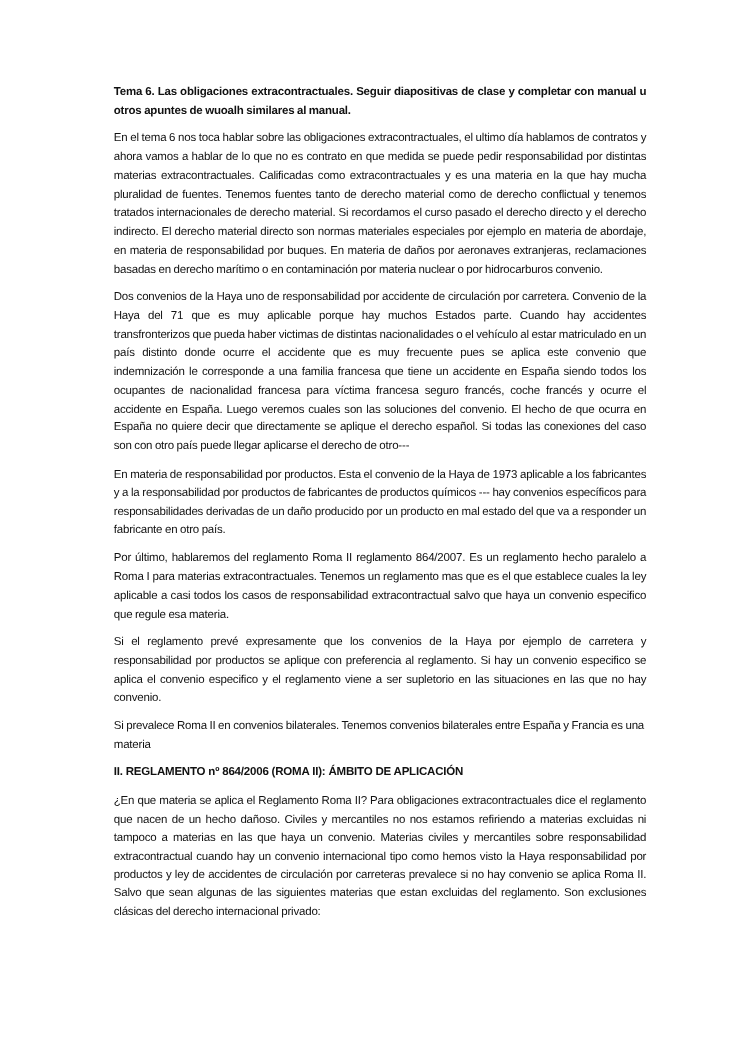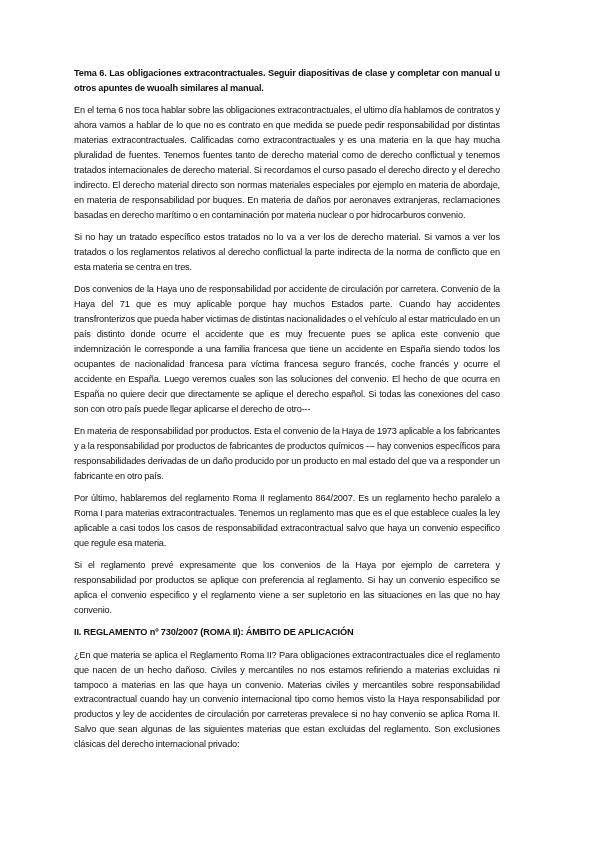--- a/index.html
+++ b/index.html
@@ -10,21 +10,21 @@
     body {
       width: 600px;
       height: 848px;
       position: relative;
       overflow: hidden;
       font-family: "Liberation Sans", "DejaVu Sans", sans-serif;
       color: #111111;
     }
     .page {
       position: absolute;
-      left: 74px;
+      left: 91px;
       top: 66px;
       width: 426px;
     }
     .para {
       margin: 0 0 7.5px 0;
       font-size: 9.2px;
       line-height: 14.9px;
       text-align: justify;
       letter-spacing: -0.15px;
       word-spacing: -0.3px;
@@ -42,20 +42,20 @@
       font-weight: bold;
       letter-spacing: -0.15px;
     }
   </style>
 </head>
 <body>
 
 <div class="page">
   <p class="para bold">Tema 6. Las obligaciones extracontractuales. Seguir diapositivas de clase y completar con manual u otros apuntes de wuoalh similares al manual.</p>
   <p class="para">En el tema 6 nos toca hablar sobre las obligaciones extracontractuales, el ultimo día hablamos de contratos y ahora vamos a hablar de lo que no es contrato en que medida se puede pedir responsabilidad por distintas materias extracontractuales. Calificadas como extracontractuales y es una materia en la que hay mucha pluralidad de fuentes. Tenemos fuentes tanto de derecho material como de derecho conflictual y tenemos tratados internacionales de derecho material. Si recordamos el curso pasado el derecho directo y el derecho indirecto. El derecho material directo son normas materiales especiales por ejemplo en materia de abordaje, en materia de responsabilidad por buques. En materia de daños por aeronaves extranjeras, reclamaciones basadas en derecho marítimo o en contaminación por materia nuclear o por hidrocarburos convenio.</p>
-  <p class="para">Si no hay un tratado específico estos tratados no lo va a ver los de derecho material. Si vamos a ver los tratados o los reglamentos relativos al derecho conflictual la parte indirecta de la norma de conflicto que en esta materia se centra en tres.</p>
   <p class="para">Dos convenios de la Haya uno de responsabilidad por accidente de circulación por carretera. Convenio de la Haya del 71 que es muy aplicable porque hay muchos Estados parte. Cuando hay accidentes transfronterizos que pueda haber victimas de distintas nacionalidades o el vehículo al estar matriculado en un país distinto donde ocurre el accidente que es muy frecuente pues se aplica este convenio que indemnización le corresponde a una familia francesa que tiene un accidente en España siendo todos los ocupantes de nacionalidad francesa para víctima francesa seguro francés, coche francés y ocurre el accidente en España. Luego veremos cuales son las soluciones del convenio. El hecho de que ocurra en España no quiere decir que directamente se aplique el derecho español. Si todas las conexiones del caso son con otro país puede llegar aplicarse el derecho de otro---</p>
   <p class="para">En materia de responsabilidad por productos. Esta el convenio de la Haya de 1973 aplicable a los fabricantes y a la responsabilidad por productos de fabricantes de productos químicos --- hay convenios específicos para responsabilidades derivadas de un daño producido por un producto en mal estado del que va a responder un fabricante en otro país.</p>
   <p class="para">Por último, hablaremos del reglamento Roma II reglamento 864/2007. Es un reglamento hecho paralelo a Roma I para materias extracontractuales. Tenemos un reglamento mas que es el que establece cuales la ley aplicable a casi todos los casos de responsabilidad extracontractual salvo que haya un convenio especifico que regule esa materia.</p>
   <p class="para"> Si el reglamento prevé expresamente que los convenios de la Haya por ejemplo de carretera y responsabilidad por productos se aplique con preferencia al reglamento. Si hay un convenio especifico se aplica el convenio especifico y el reglamento viene a ser supletorio en las situaciones en las que no hay convenio.</p>
-  <h2 class="heading">II. REGLAMENTO nº 730/2007 (ROMA II): ÁMBITO DE APLICACIÓN</h2>
+  <p class="para left">Si prevalece Roma II en convenios bilaterales. Tenemos convenios bilaterales entre España y Francia es una materia</p>
+  <h2 class="heading">II. REGLAMENTO nº 864/2006 (ROMA II): ÁMBITO DE APLICACIÓN</h2>
   <p class="para">¿En que materia se aplica el Reglamento Roma II? Para obligaciones extracontractuales dice el reglamento que nacen de un hecho dañoso. Civiles y mercantiles no nos estamos refiriendo a materias excluidas ni tampoco a materias en las que haya un convenio. Materias civiles y mercantiles sobre responsabilidad extracontractual cuando hay un convenio internacional tipo como hemos visto la Haya responsabilidad por productos y ley de accidentes de circulación por carreteras prevalece si no hay convenio se aplica Roma II. Salvo que sean algunas de las siguientes materias que estan excluidas del reglamento. Son exclusiones clásicas del derecho internacional privado:</p>
 </div>
 
 </body></html>

